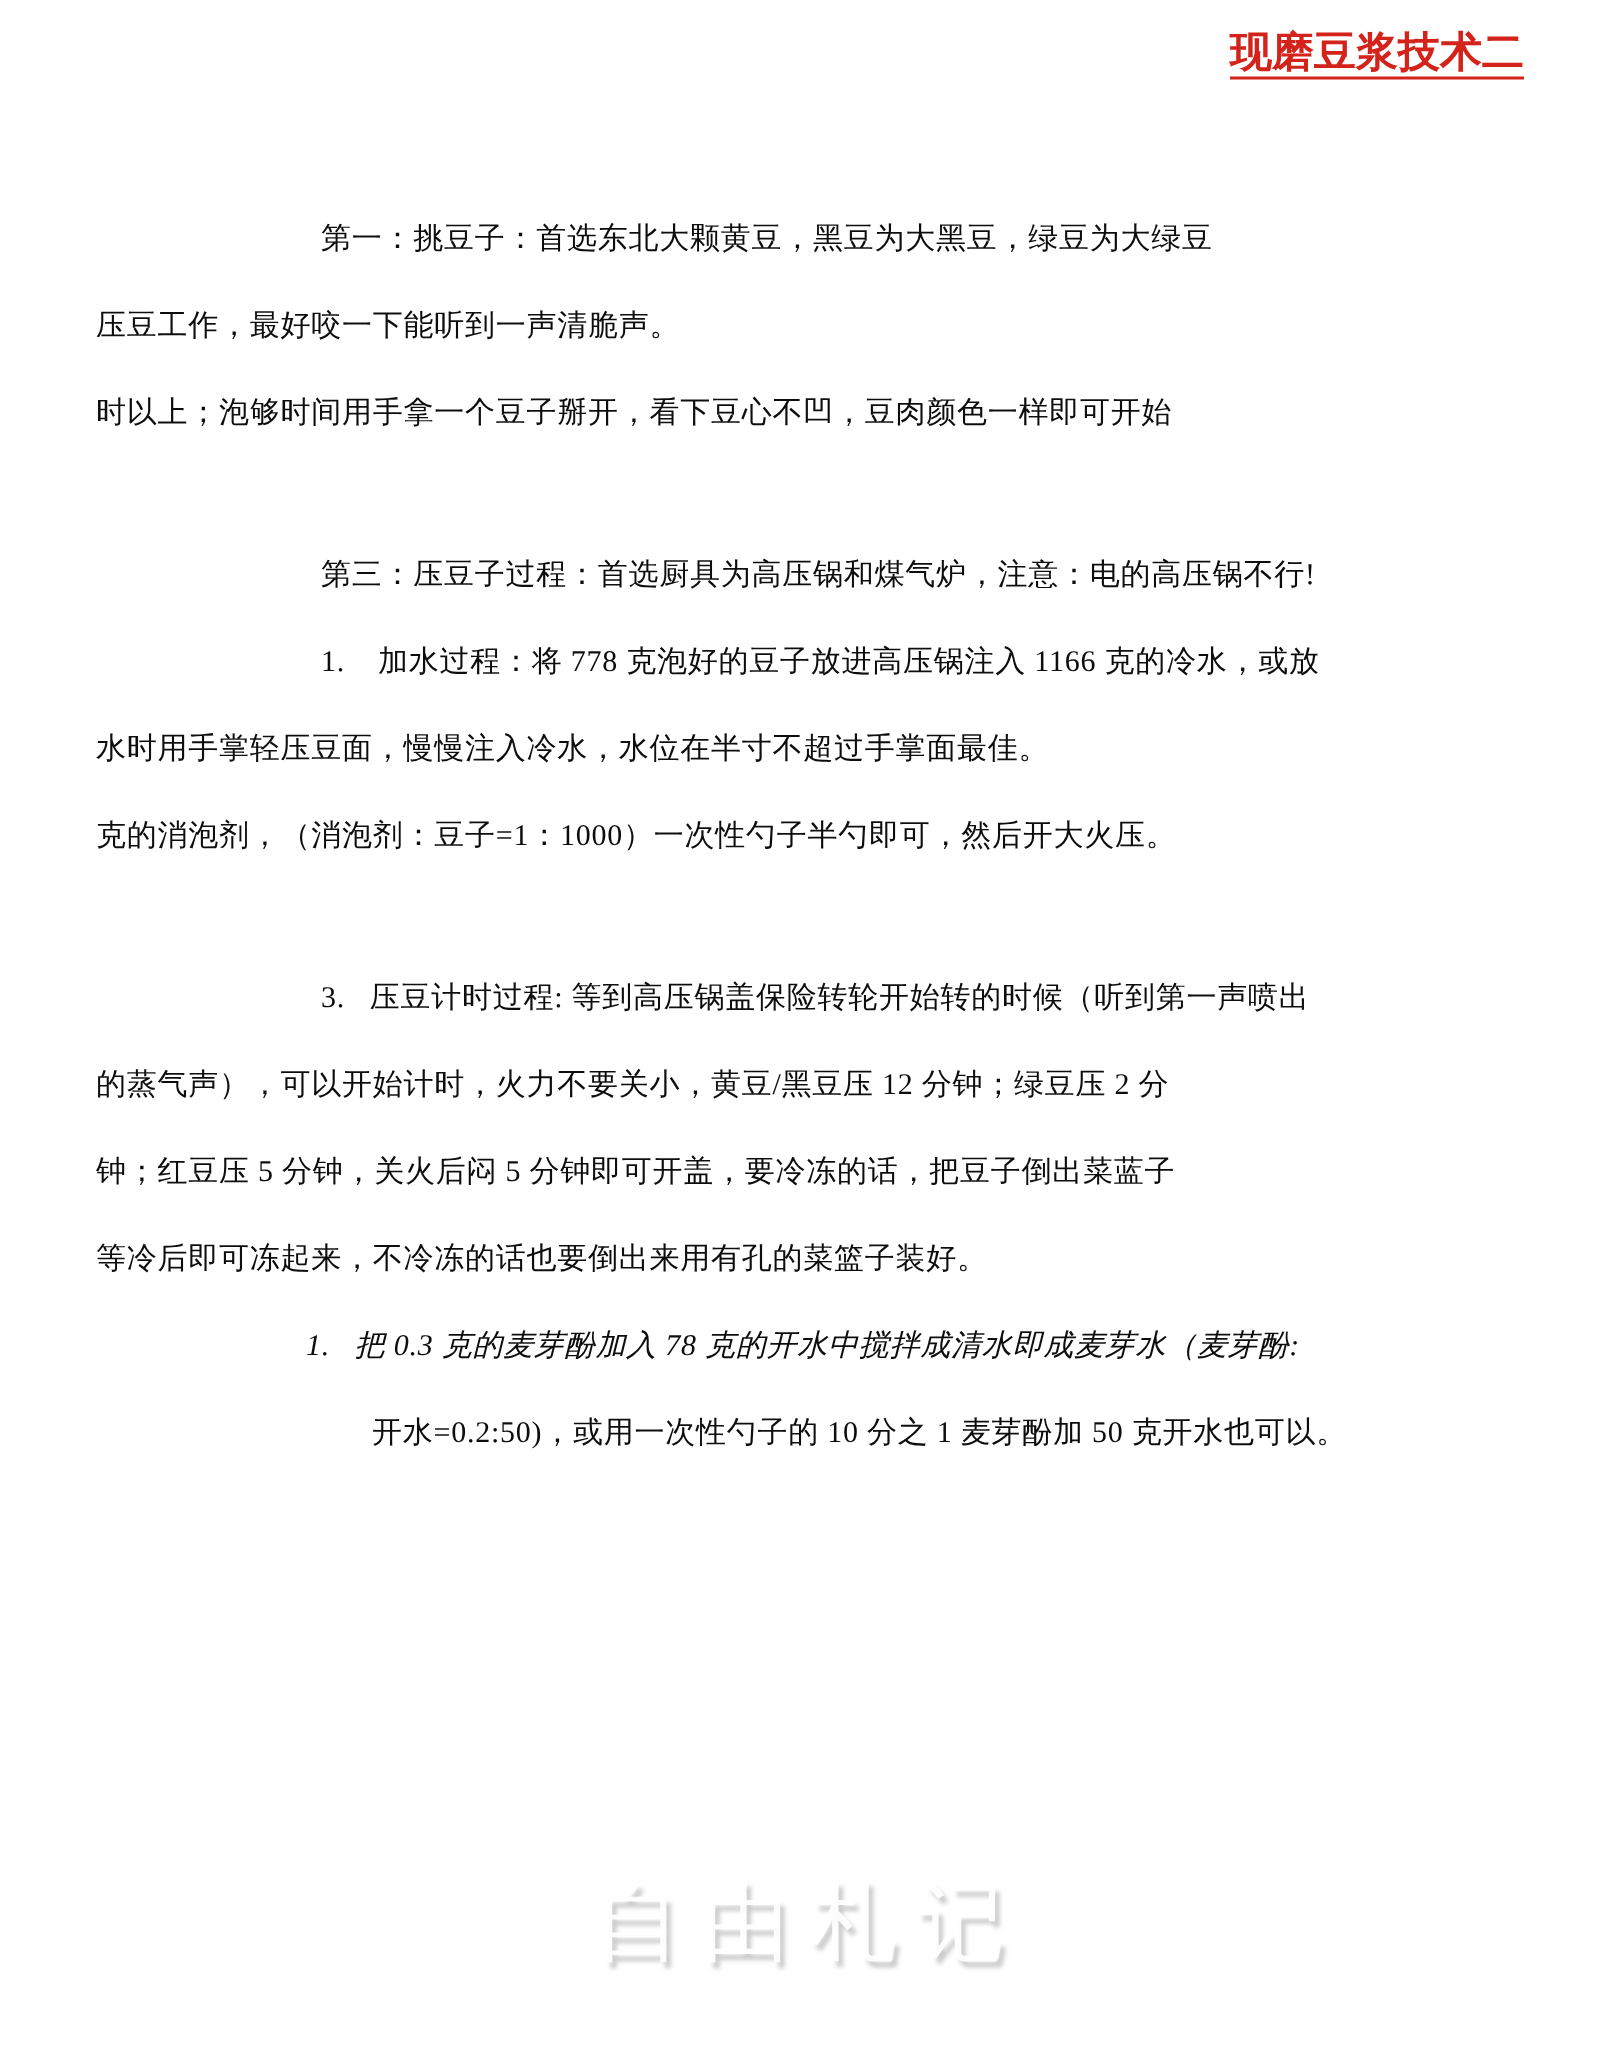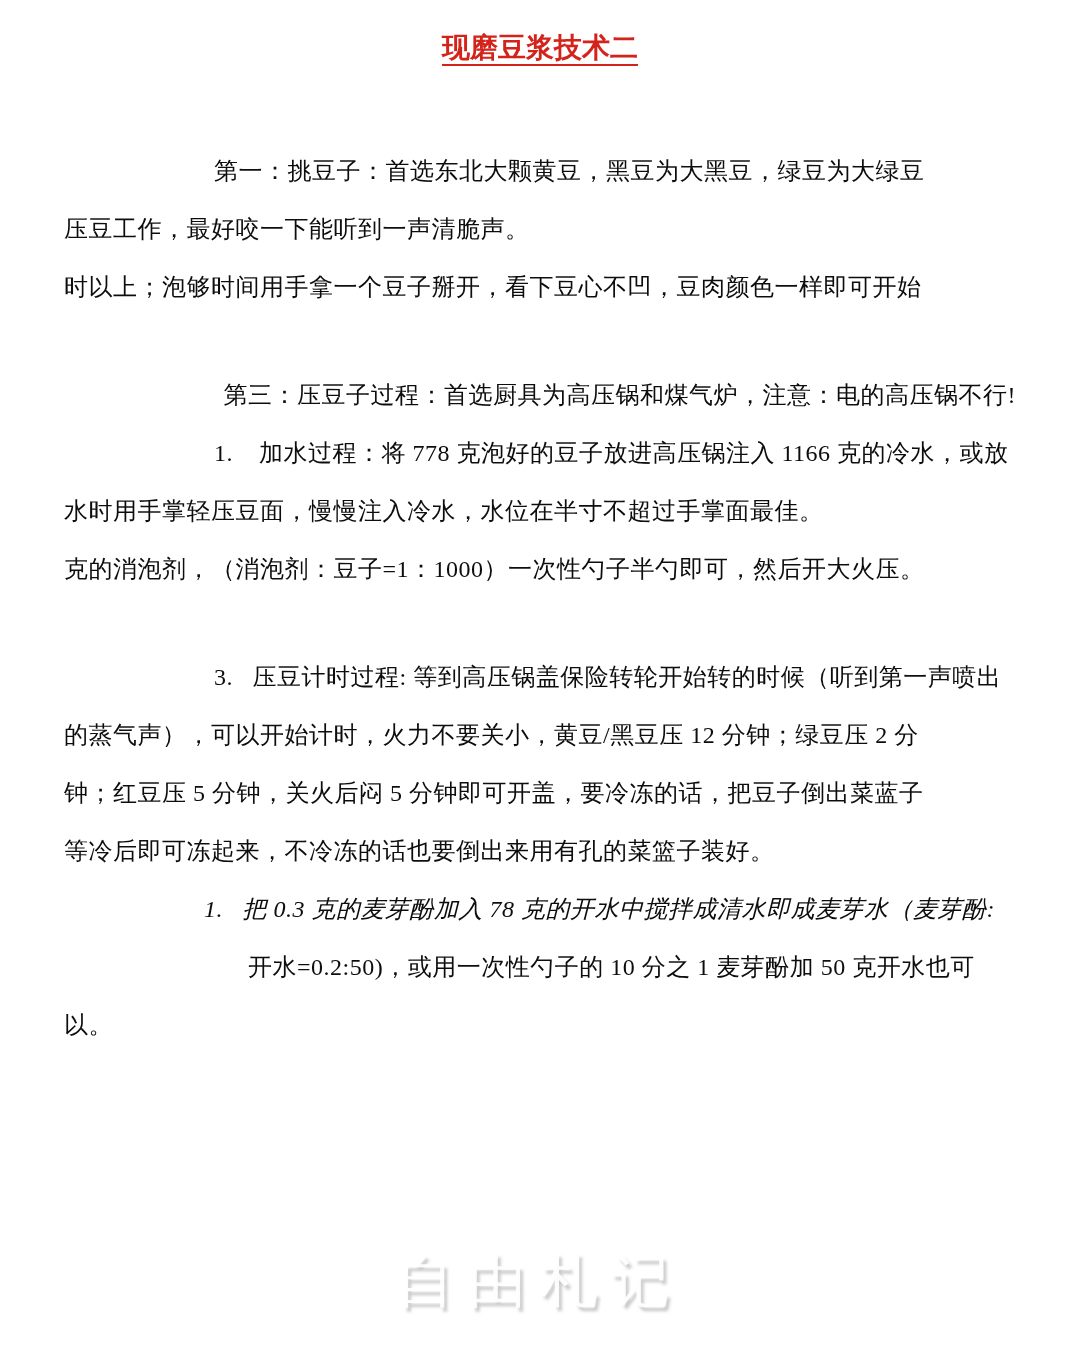--- a/index.html
+++ b/index.html
@@ -10,49 +10,49 @@
     height: 1369px;
     background: #ffffff;
     overflow: hidden;
     font-family: "Liberation Serif", "DejaVu Serif", serif;
     color: #111111;
   }
   .content {
     padding: 0 64px;
   }
   .doc-title {
-    text-align: center;
-    margin-top: 26px;
+    text-align: right;
+    margin-top: 14px;
     line-height: 44px;
     font-size: 28px;
     font-weight: bold;
     color: #d3231a;
   }
   .doc-title .u {
     text-decoration: underline;
     text-decoration-color: #d3231a;
     text-decoration-thickness: 2px;
     text-underline-offset: 7px;
   }
   .line {
-    font-size: 24px;
+    font-size: 20px;
     line-height: 58px;
     white-space: pre-wrap;
     letter-spacing: 0.5px;
     color: #0d0d0d;
   }
   
   .ind-a { text-indent: 150px; }   
   .ind-b { text-indent: 104px; }   
   .ind-c { text-indent: 140px; font-style: italic; }   
   .ind-d { text-indent: 184px; }   
   
   .gap-title { margin-top: 72px; }
   .gap-1 { margin-top: 56px; }
-  .gap-2 { margin-top: 50px; text-align: right; }
+  .gap-2 { margin-top: 50px; }
   .gap-3 { margin-top: 50px; }
   .gap-4 { margin-top: 48px; }
   .watermark {
     position: absolute;
     left: 0;
     right: 0;
     top: 1243px;
     text-align: center;
     font-size: 58px;
     letter-spacing: 14px;

